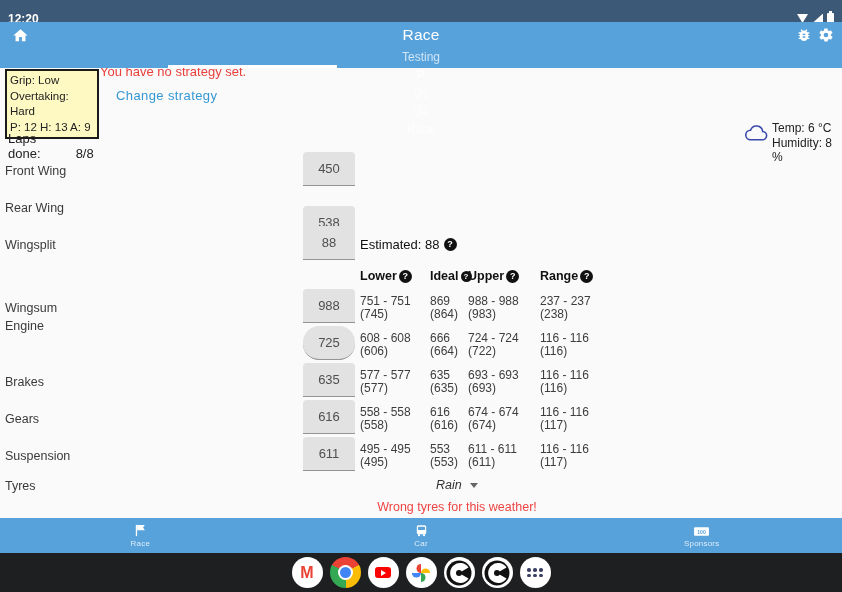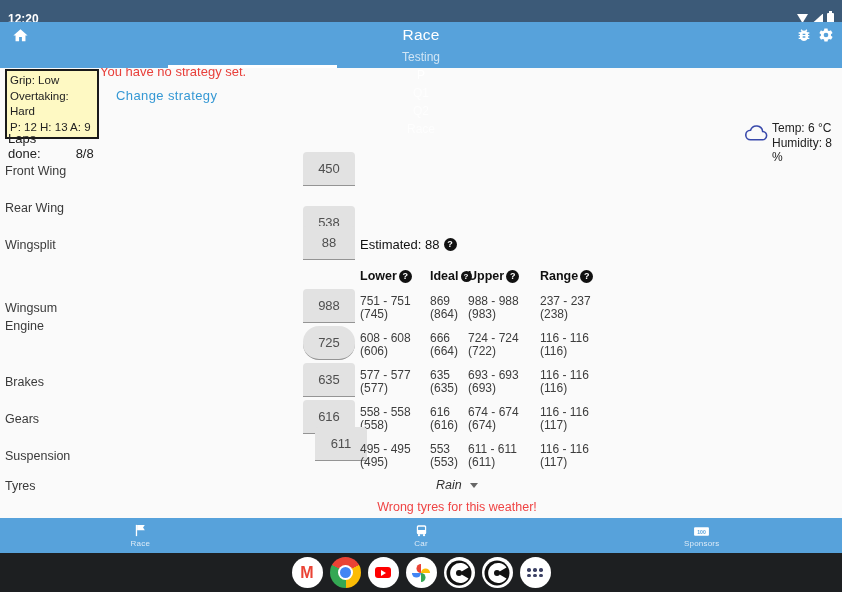--- a/index.html
+++ b/index.html
@@ -263,21 +263,21 @@
   <div class="abs cell col-upper" style="top:406px">
       <div>674 - 674</div>
       <div>(674)</div>
     </div>
   <div class="abs cell col-range" style="top:406px">
       <div>116 - 116</div>
       <div>(117)</div>
     </div>
 
   <div class="abs setup-label" style="top:449px">Suspension</div>
-  <input class="inp" style="top: 427px; margin-left: 12px;" readonly="" value="611">
+  <input class="inp" style="top: 437px;" readonly="" value="611">
   <div class="abs cell col-lower" style="top:443px">
       <div>495 - 495</div>
       <div>(495)</div>
     </div>
   <div class="abs cell col-ideal" style="top:443px">
       <div>553</div>
       <div>(553)</div>
     </div>
   <div class="abs cell col-upper" style="top:443px">
       <div>611 - 611</div>

